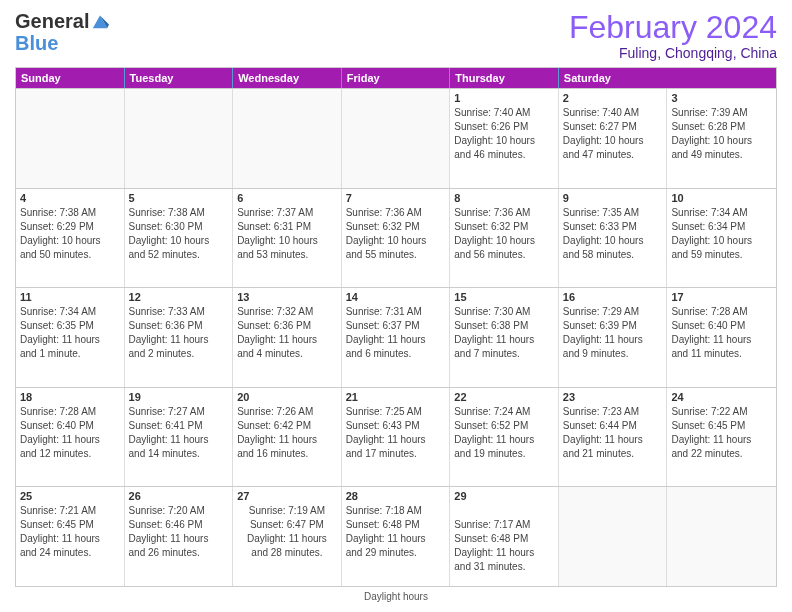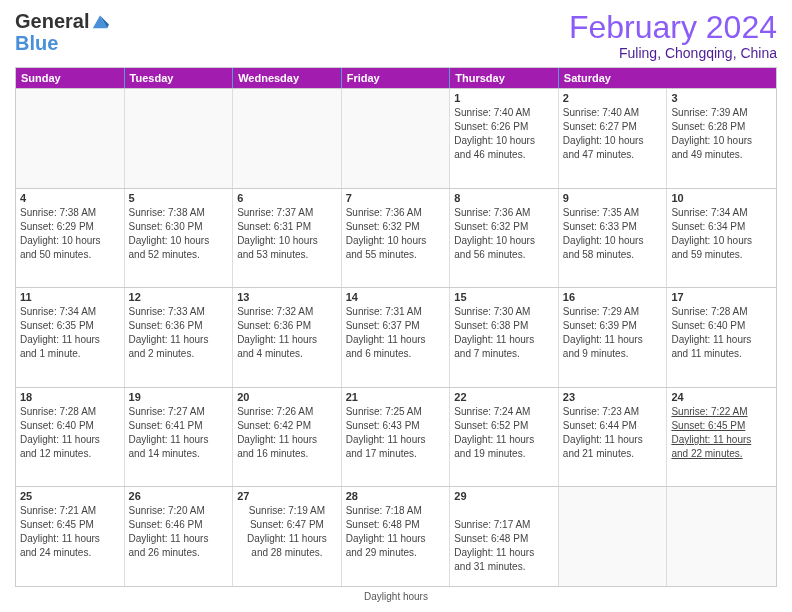--- a/index.html
+++ b/index.html
@@ -317,21 +317,21 @@
           </div>
           <div class="cal-cell">
             <span class="day-num">23</span>
             <div class="day-info" style="white-space: pre-line;">Sunrise: 7:23 AM
 Sunset: 6:44 PM
 Daylight: 11 hours
 and 21 minutes.</div>
           </div>
           <div class="cal-cell">
             <span class="day-num">24</span>
-            <div class="day-info" style="white-space: pre-line; text-decoration: underline;">Sunrise: 7:22 AM
+            <div class="day-info" style="white-space: pre-line;">Sunrise: 7:22 AM
 Sunset: 6:45 PM
 Daylight: 11 hours
 and 22 minutes.</div>
           </div>
         </div>
         <div class="cal-row">
           <div class="cal-cell">
             <span class="day-num">25</span>
             <div class="day-info" style="white-space: pre-line;">Sunrise: 7:21 AM
 Sunset: 6:45 PM

